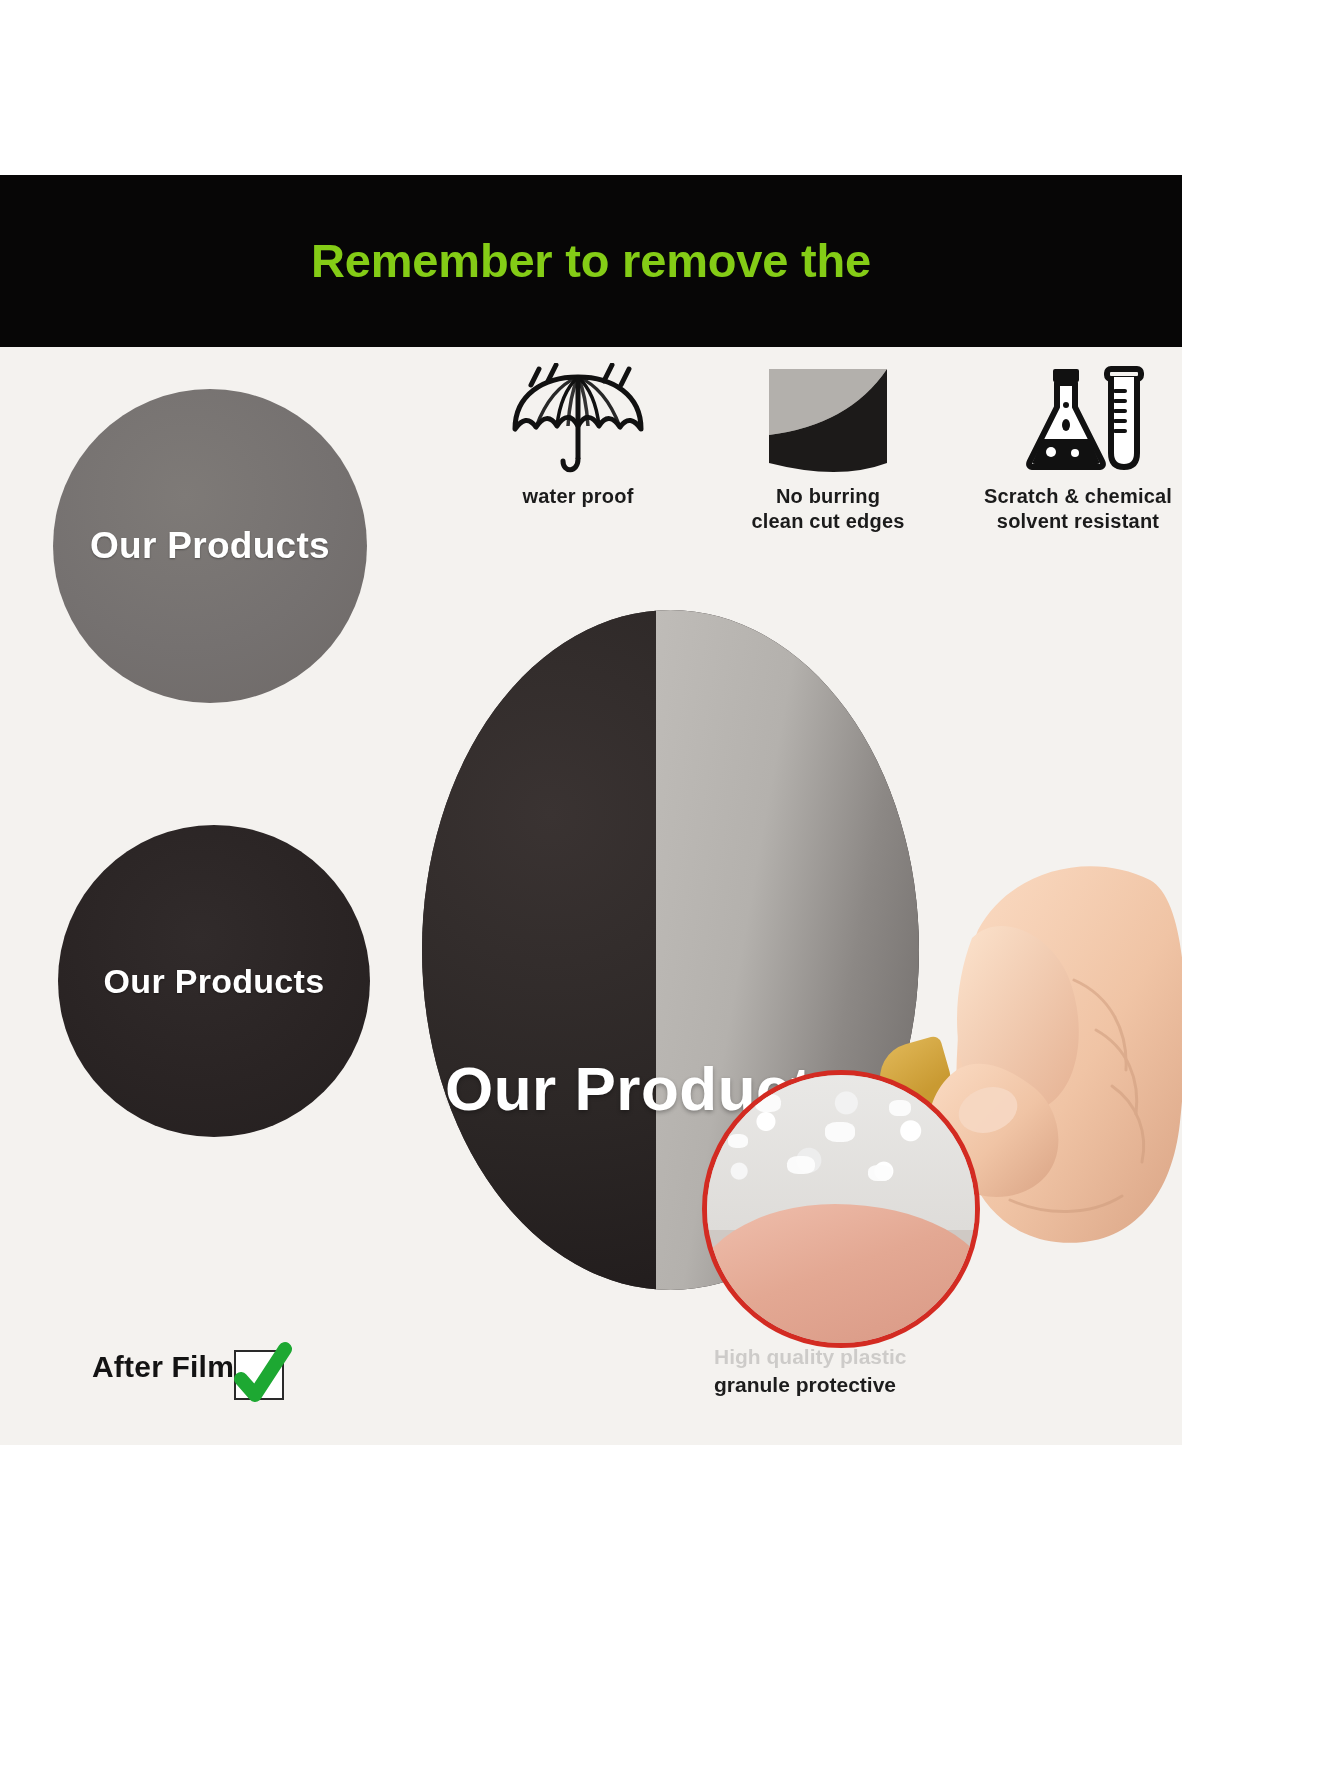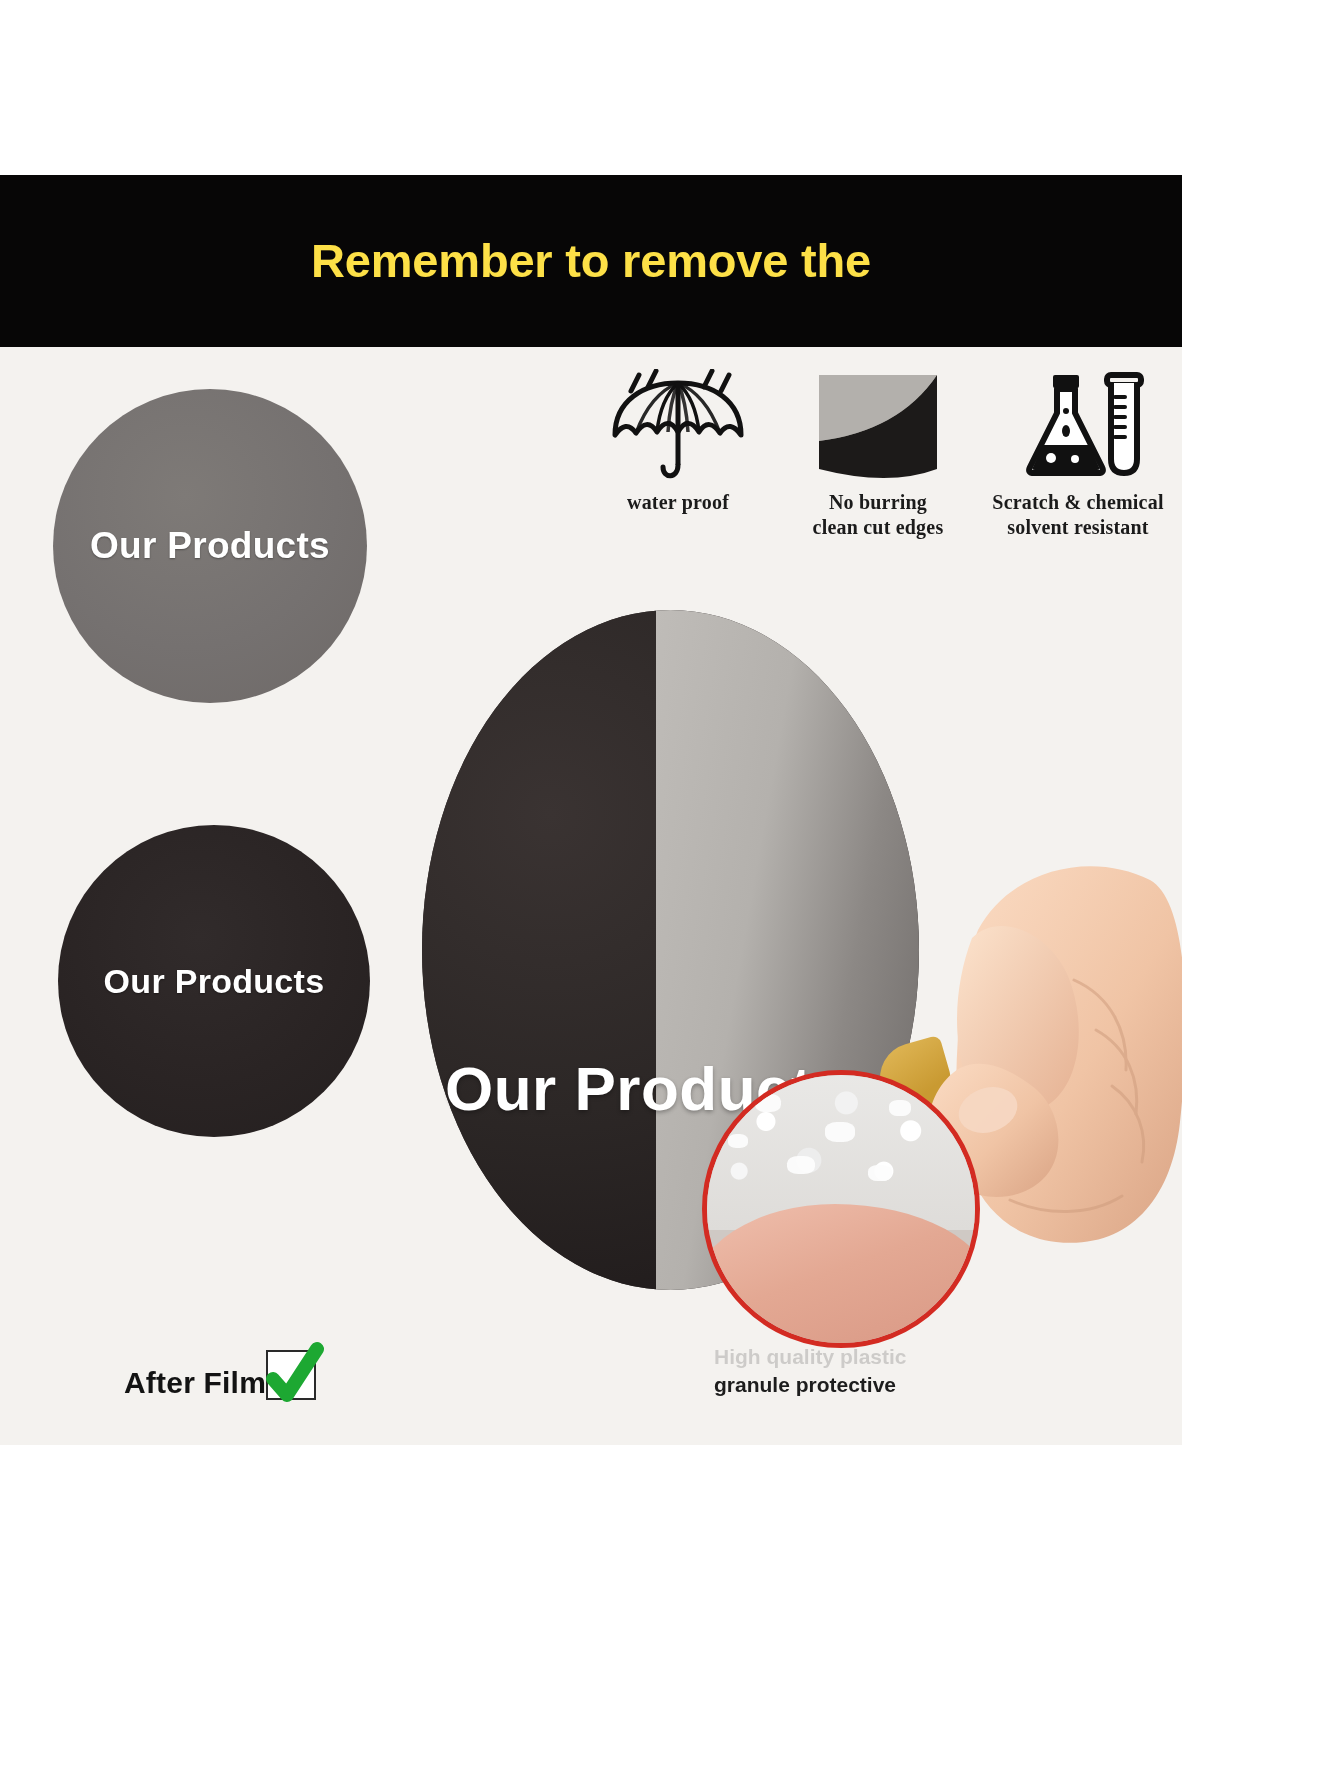--- a/index.html
+++ b/index.html
@@ -41,40 +41,39 @@
     width: 1182px;
     height: 172px;
     background: #070606;
     display: flex;
     flex-direction: column;
     align-items: center;
     justify-content: center;
     gap: 2px;
   }
   .banner-line {
-    color: #fde047;
+    color: #84cc16;
     font-size: 47px;
     font-weight: bold;
     letter-spacing: -0.2px;
     line-height: 1.22;
     text-align: left;
     white-space: nowrap;
   }
 
   
   #features {
     position: absolute;
     left: 478px;
-    top: 191px;
+    top: 185px;
     width: 700px;
     height: 200px;
     display: flex;
-    justify-content: flex-end;
+    justify-content: space-between;
     align-items: flex-start;
-    font-family: Liberation Serif, serif;
   }
   .feature {
     width: 200px;
     display: flex;
     flex-direction: column;
     align-items: center;
   }
   .feature .glyph {
     height: 118px;
     display: flex;
@@ -121,22 +120,21 @@
     letter-spacing: 0.3px;
     text-shadow: 0 1px 2px rgba(0,0,0,0.35);
     white-space: nowrap;
   }
   #circle-after .circle-label { font-size: 34px; }
 
   
   .mark-row {
     position: absolute;
     display: flex;
-    align-items: flex-end;
-    margin-left: 32px;
+    align-items: flex-start;
   }
   #row-before { left: 92px; top: 737px; }
   #row-after  { left: 92px; top: 1175px; }
   .mark-text {
     font-size: 30px;
     font-weight: bold;
     color: #131313;
     letter-spacing: 0.2px;
   }
   .mark-box {

